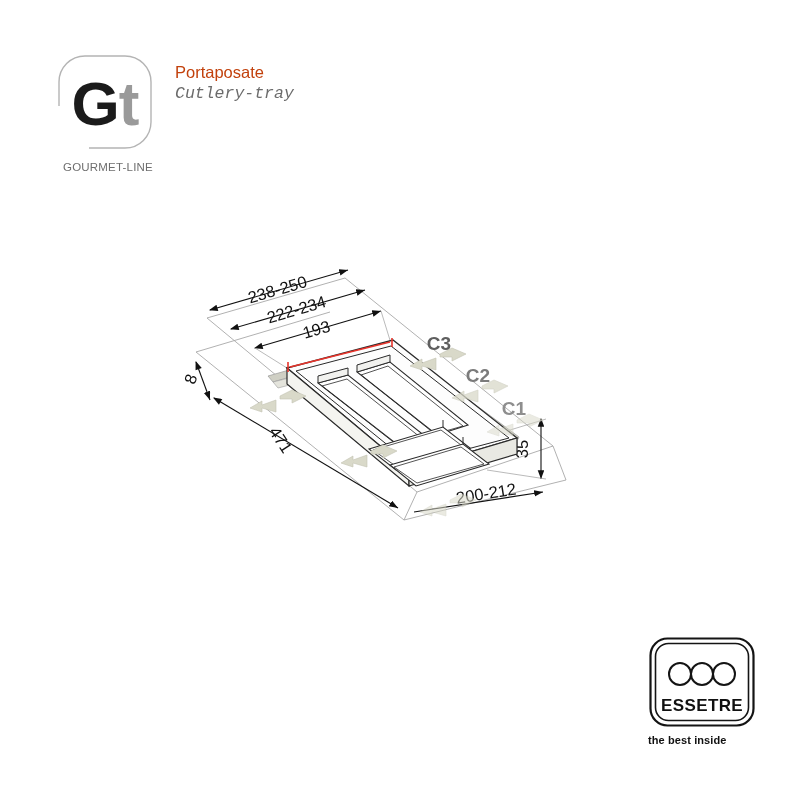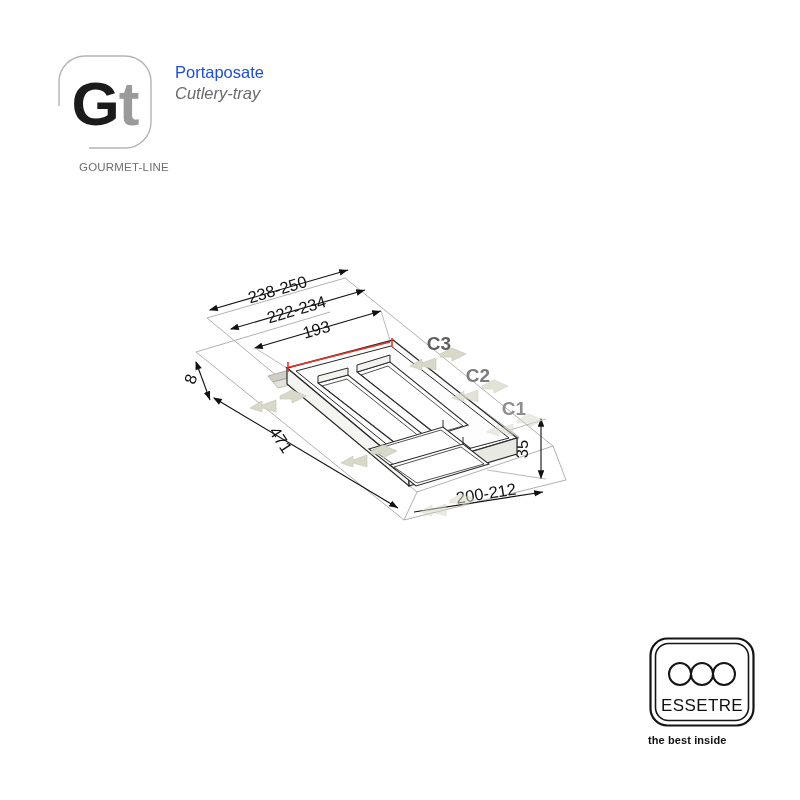--- a/index.html
+++ b/index.html
@@ -19,42 +19,42 @@
   .brand-mark svg{position:absolute;left:0;top:0;}
   .brand-letters{
     position:absolute;left:0;top:0;width:100px;height:104px;
     display:flex;align-items:center;justify-content:center;
     font-size:62px;font-weight:700;letter-spacing:-1px;
     line-height:1;
   }
   .brand-g{color:#1b1b1b;}
   .brand-t{color:#9a9a9a;}
   .brand-sub{
-    position:absolute;left:68px;top:161px;width:112px;
+    position:absolute;left:52px;top:161px;width:112px;
     text-align:center;
     font-size:11.5px;color:#6e6e6e;letter-spacing:.2px;
   }
 
   .titles{position:absolute;left:175px;top:62px;}
-  .title-it{font-size:16.5px;color:#1d4ed8;line-height:21px;white-space:nowrap;}
-  .title-en{font-size:16.5px;color:#6b6b6b;font-style:italic;line-height:21px;white-space:nowrap;}
+  .title-it{font-size:16.5px;color:#c2410c;line-height:21px;white-space:nowrap;}
+  .title-en{font-size:16.5px;color:#6b6b6b;font-style:italic;line-height:21px;white-space:nowrap;font-family:Liberation Mono, monospace;}
   .title-code{
     font-size:25px;color:#111;font-weight:700;
     line-height:30px;margin-top:4px;letter-spacing:-.3px;white-space:nowrap;
   }
 
   
   .drawing{position:absolute;left:0;top:0;width:800px;height:800px;pointer-events:none;}
 
   
   .essetre{position:absolute;left:648px;top:636px;width:108px;height:118px;}
   .essetre svg{position:absolute;left:0;top:0;}
   .essetre-word{
     position:absolute;left:0;top:60px;width:108px;text-align:center;
-    font-size:17px;font-weight:400;color:#111;letter-spacing:.4px;
+    font-size:17px;font-weight:700;color:#111;letter-spacing:.4px;
   }
   .essetre-tag{
     position:absolute;left:0;top:98px;width:108px;
     font-size:11px;font-weight:700;color:#111;letter-spacing:.1px;
   }
 </style>
 </head>
 <body>
 
 <div id="page">

